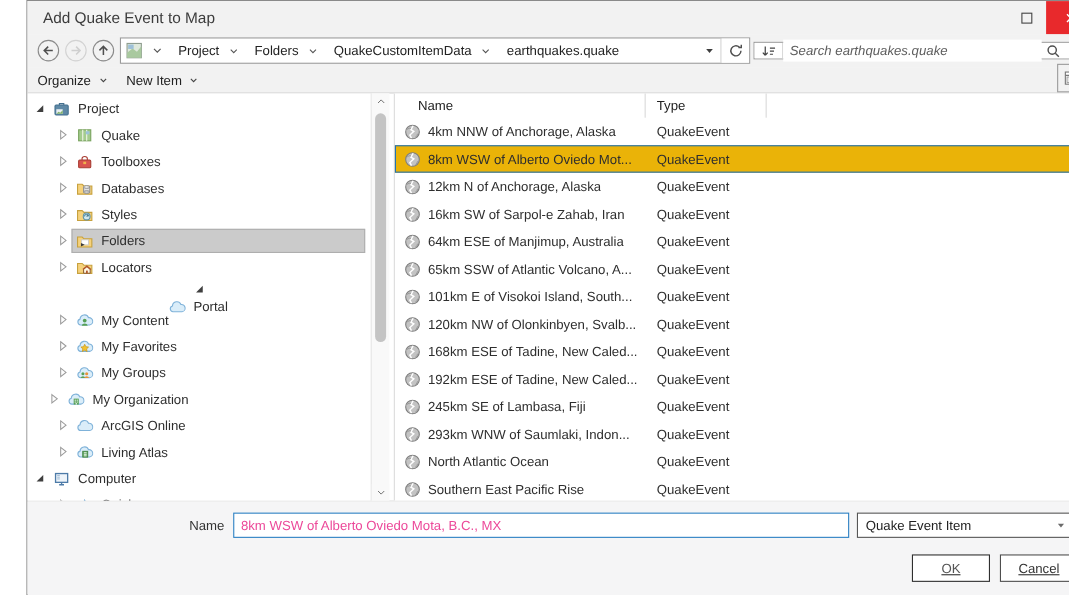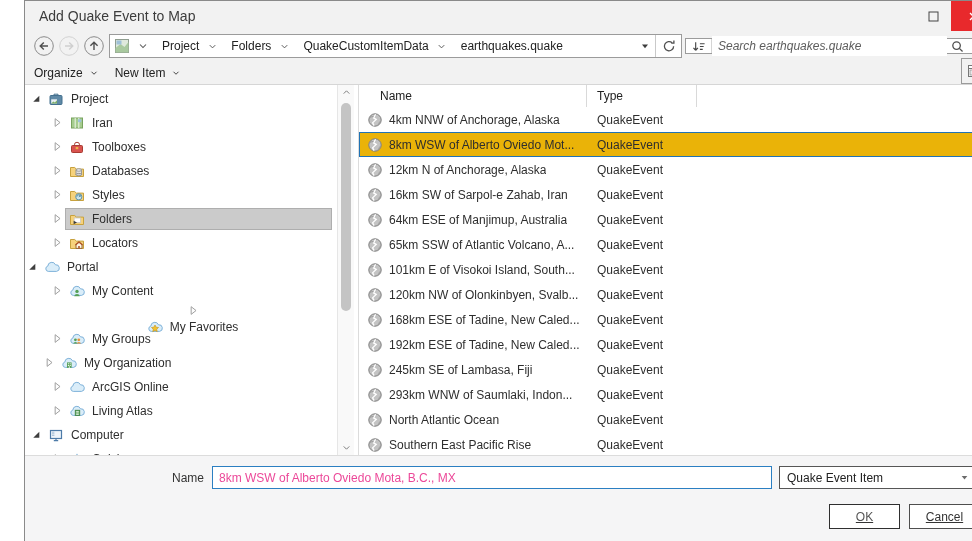--- a/index.html
+++ b/index.html
@@ -286,21 +286,21 @@
             </svg>
           </span>
           <span class="tree-body">
             <span class="tree-ico">
               <svg width="16" height="16" viewBox="0 0 16 16">
                 <rect x="2.5" y="3" width="11" height="10" fill="#a5cc8e" stroke="#79a35e"></rect>
                 <path d="M6.2 3 v10 M9.8 3 v10" stroke="#e9f2e1" stroke-width="1.1"></path>
                 <rect x="9" y="4.3" width="3.3" height="2.8" fill="#9dc2da"></rect>
               </svg>
             </span>
-            <span class="tree-lbl">Iran</span>
+            <span class="tree-lbl">Quake</span>
           </span>
         </div>
         <div class="tree-row" style="padding-left: 25px;">
           <span class="tree-exp">
             <svg width="16" height="16" viewBox="0 0 16 16">
               <path d="M5.5 3.4 l5.2 4.1 -5.2 4.1z" fill="#fdfdfd" stroke="#9a9a9a"></path>
             </svg>
           </span>
           <span class="tree-body">
             <span class="tree-ico">
@@ -377,21 +377,21 @@
               <svg width="16" height="16" viewBox="0 0 16 16">
                 <path d="M1.5 4.5 h4.2 l1.6 1.6 h7.2 v7.4 h-13z" fill="#f6d27c" stroke="#c7a13e"></path>
                 <path d="M7 9.8 l3-2.6 3 2.6 v3.6 h-6z" fill="#fdf6e3" stroke="#8a5a2a" stroke-width=".9"></path>
                 <path d="M6.4 10 l3.6-3.1 3.6 3.1" fill="none" stroke="#b0552a" stroke-width="1.3"></path>
                 <rect x="9.2" y="11" width="1.6" height="2.4" fill="#b0552a"></rect>
               </svg>
             </span>
             <span class="tree-lbl">Locators</span>
           </span>
         </div>
-        <div class="tree-row" style="padding-left: 0;">
+        <div class="tree-row" style="padding-left: 0; flex-direction: column;">
           <span class="tree-exp">
             <svg width="16" height="16" viewBox="0 0 16 16">
               <path d="M11 4.5 v6.5 h-6.5z" fill="#3f3f3f"></path>
             </svg>
           </span>
           <span class="tree-body">
             <span class="tree-ico">
               <svg width="16" height="16" viewBox="0 0 16 16">
                 <path d="M4.3 12.4 a2.7 2.7 0 0 1 -.5-5.3 A4 4 0 0 1 11.5 5.8 a3.1 3.1 0 0 1 1 6.6z" fill="#daedf9" stroke="#7fb2d9"></path>
               </svg>
@@ -409,21 +409,21 @@
             <span class="tree-ico">
               <svg width="16" height="16" viewBox="0 0 16 16">
                 <path d="M4.3 12.4 a2.7 2.7 0 0 1 -.5-5.3 A4 4 0 0 1 11.5 5.8 a3.1 3.1 0 0 1 1 6.6z" fill="#daedf9" stroke="#7fb2d9"></path>
                 <circle cx="8" cy="8.4" r="1.7" fill="#56a056"></circle>
                 <path d="M5.2 13.2 a2.9 2.9 0 0 1 5.6 0z" fill="#56a056"></path>
               </svg>
             </span>
             <span class="tree-lbl">My Content</span>
           </span>
         </div>
-        <div class="tree-row" style="padding-left: 25px; flex-direction: column;">
+        <div class="tree-row" style="padding-left: 25px;">
           <span class="tree-exp">
             <svg width="16" height="16" viewBox="0 0 16 16">
               <path d="M5.5 3.4 l5.2 4.1 -5.2 4.1z" fill="#fdfdfd" stroke="#9a9a9a"></path>
             </svg>
           </span>
           <span class="tree-body">
             <span class="tree-ico">
               <svg width="16" height="16" viewBox="0 0 16 16">
                 <path d="M4.3 12.4 a2.7 2.7 0 0 1 -.5-5.3 A4 4 0 0 1 11.5 5.8 a3.1 3.1 0 0 1 1 6.6z" fill="#daedf9" stroke="#7fb2d9"></path>
                 <path d="M8 6 l1.1 2.2 2.4.3 -1.8 1.7.5 2.4 -2.2-1.2 -2.2 1.2.5-2.4 -1.8-1.7 2.4-.3z" fill="#f2c230" stroke="#c89a20" stroke-width=".7"></path>

